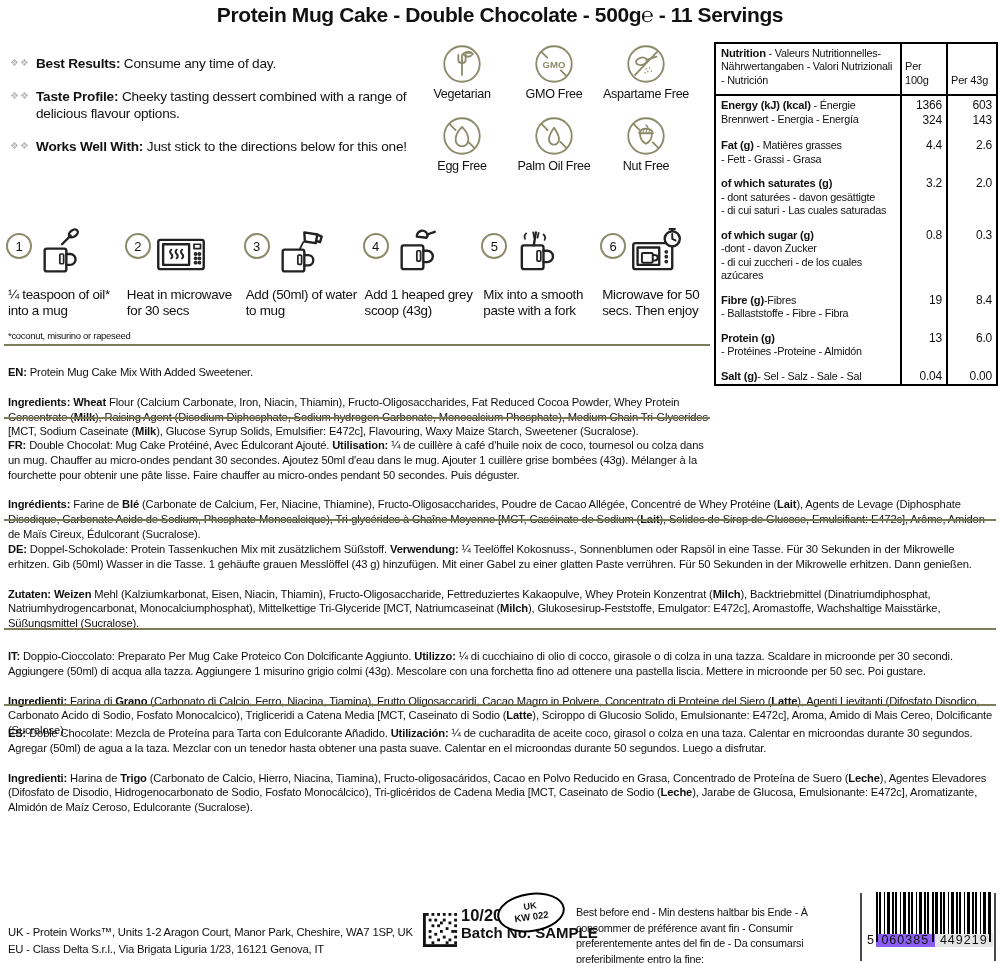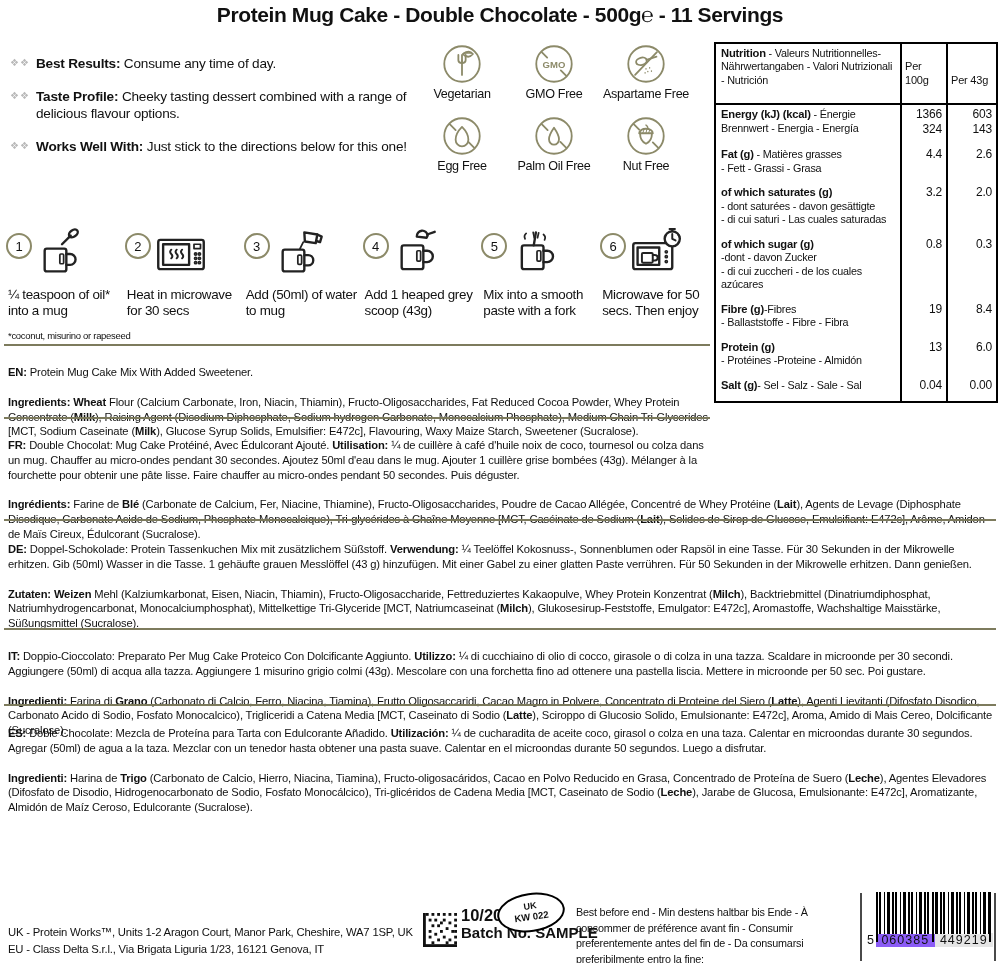--- a/index.html
+++ b/index.html
@@ -22,24 +22,24 @@
   .badge .blabel{font-size:12.6px;margin-top:3px;letter-spacing:-0.3px;white-space:nowrap;}
   .olive-ic{stroke:#8c8a69;fill:none;stroke-width:2;stroke-linecap:round;stroke-linejoin:round;}
   .olive-ic text{stroke:none;fill:#8c8a69;font-family:"Liberation Sans",sans-serif;}
   
   .nutri{position:absolute;left:714px;top:42px;width:282px;border-collapse:collapse;
          table-layout:fixed;}
   .nutri td{vertical-align:top;padding:2px 4px 8px 5px;font-size:10.8px;line-height:1.25;letter-spacing:-0.2px;}
   .nutri col.c1{width:186px}.nutri col.c2{width:46px}.nutri col.c3{width:50px}
   .nutri{border:2.5px solid #000;}
   .nutri td.v{border-left:2.5px solid #000;text-align:right;font-size:12px;padding-right:4px;}
-  .nutri tr.head td{border-bottom:2.5px solid #000;padding-bottom:16px;}
+  .nutri tr.head td{border-bottom:2.5px solid #000;padding-bottom:7px;}
   .nutri tr.head td.v{vertical-align:bottom;font-size:11px;text-align:left;padding-left:3px;padding-right:1px;}
   .nutri b{font-weight:bold;font-size:11.2px;}
-  .nutri tr.last td{padding-bottom:8px;}
+  .nutri tr.last td{padding-bottom:0;}
   
   .steps{position:absolute;left:6px;top:228px;width:708px;display:grid;
          grid-template-columns:repeat(6,1fr);column-gap:5px;}
   .step-head{display:flex;align-items:flex-start;height:54px;}
   .numc{width:22px;height:22px;border:2px solid #8c8a69;border-radius:50%;flex:none;
         display:flex;align-items:center;justify-content:center;font-size:13px;margin-top:5px;margin-right:4px;}
   .sicon{width:52px;height:52px;}
   .dark-ic{stroke:#222;fill:none;stroke-width:2.2;stroke-linecap:round;stroke-linejoin:round;}
   .step p{margin:5px 0 0 2px;font-size:13.4px;line-height:1.18;letter-spacing:-0.3px;}
   .footnote{position:absolute;left:8px;top:330px;font-size:9.5px;letter-spacing:-0.3px;}

